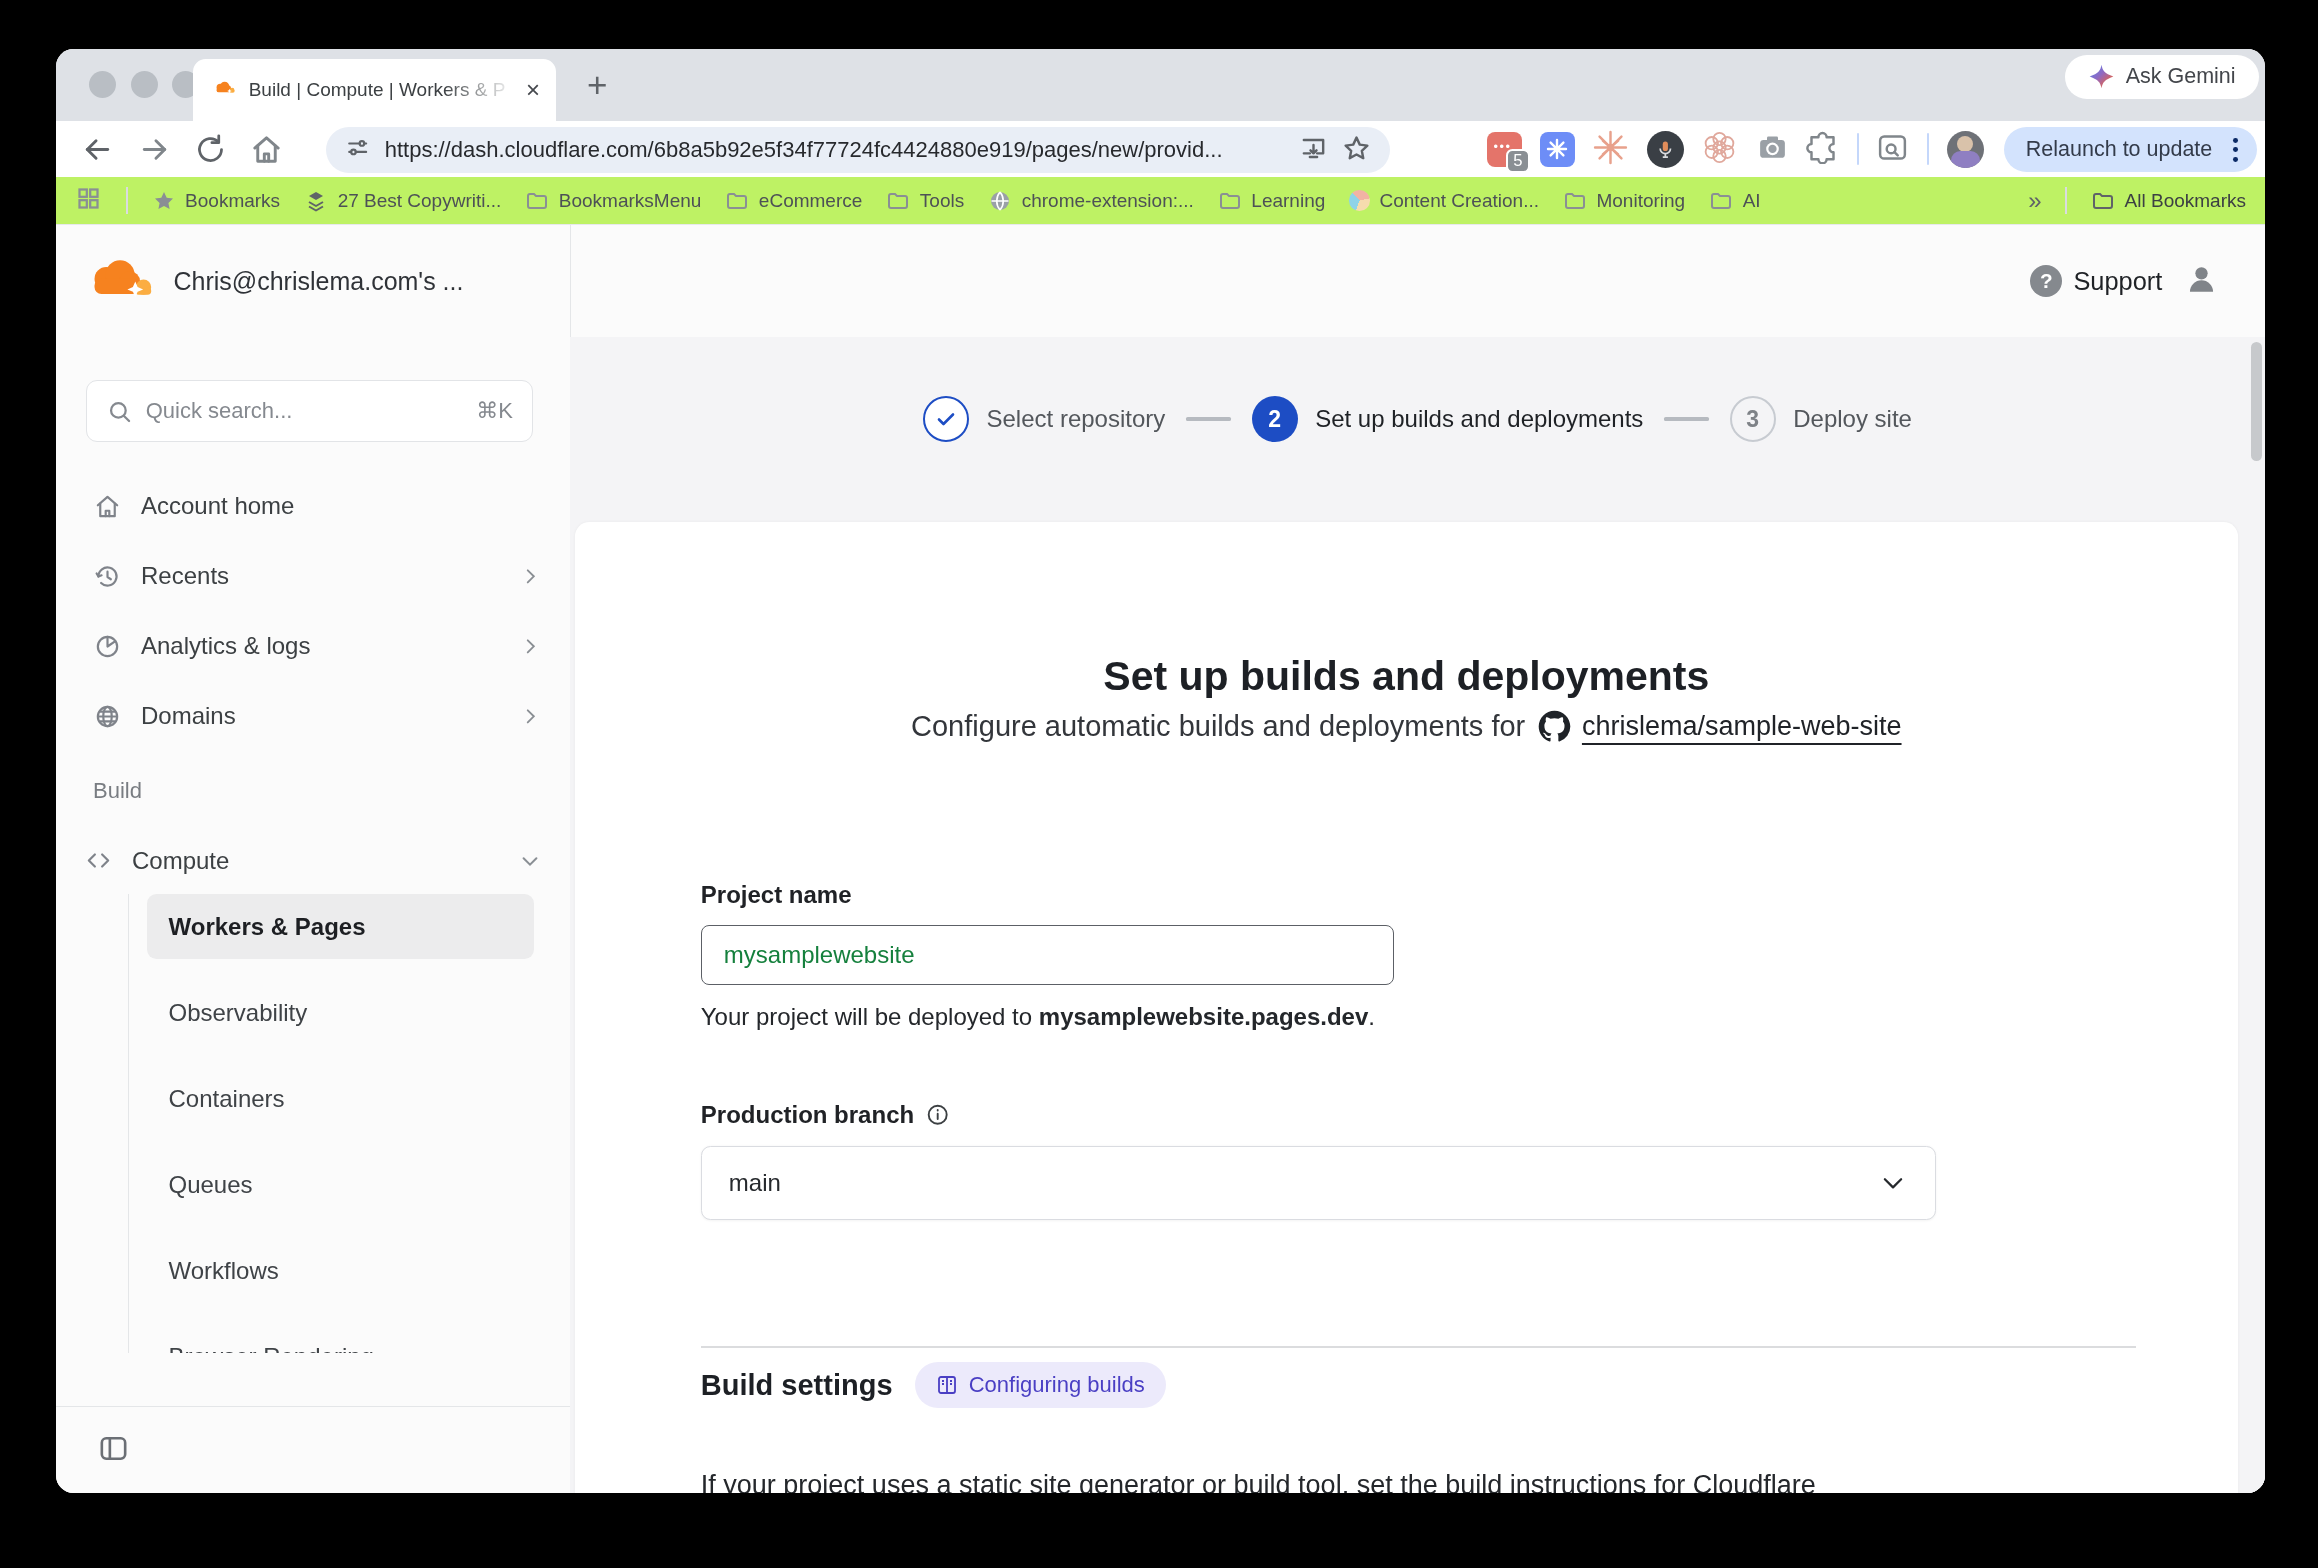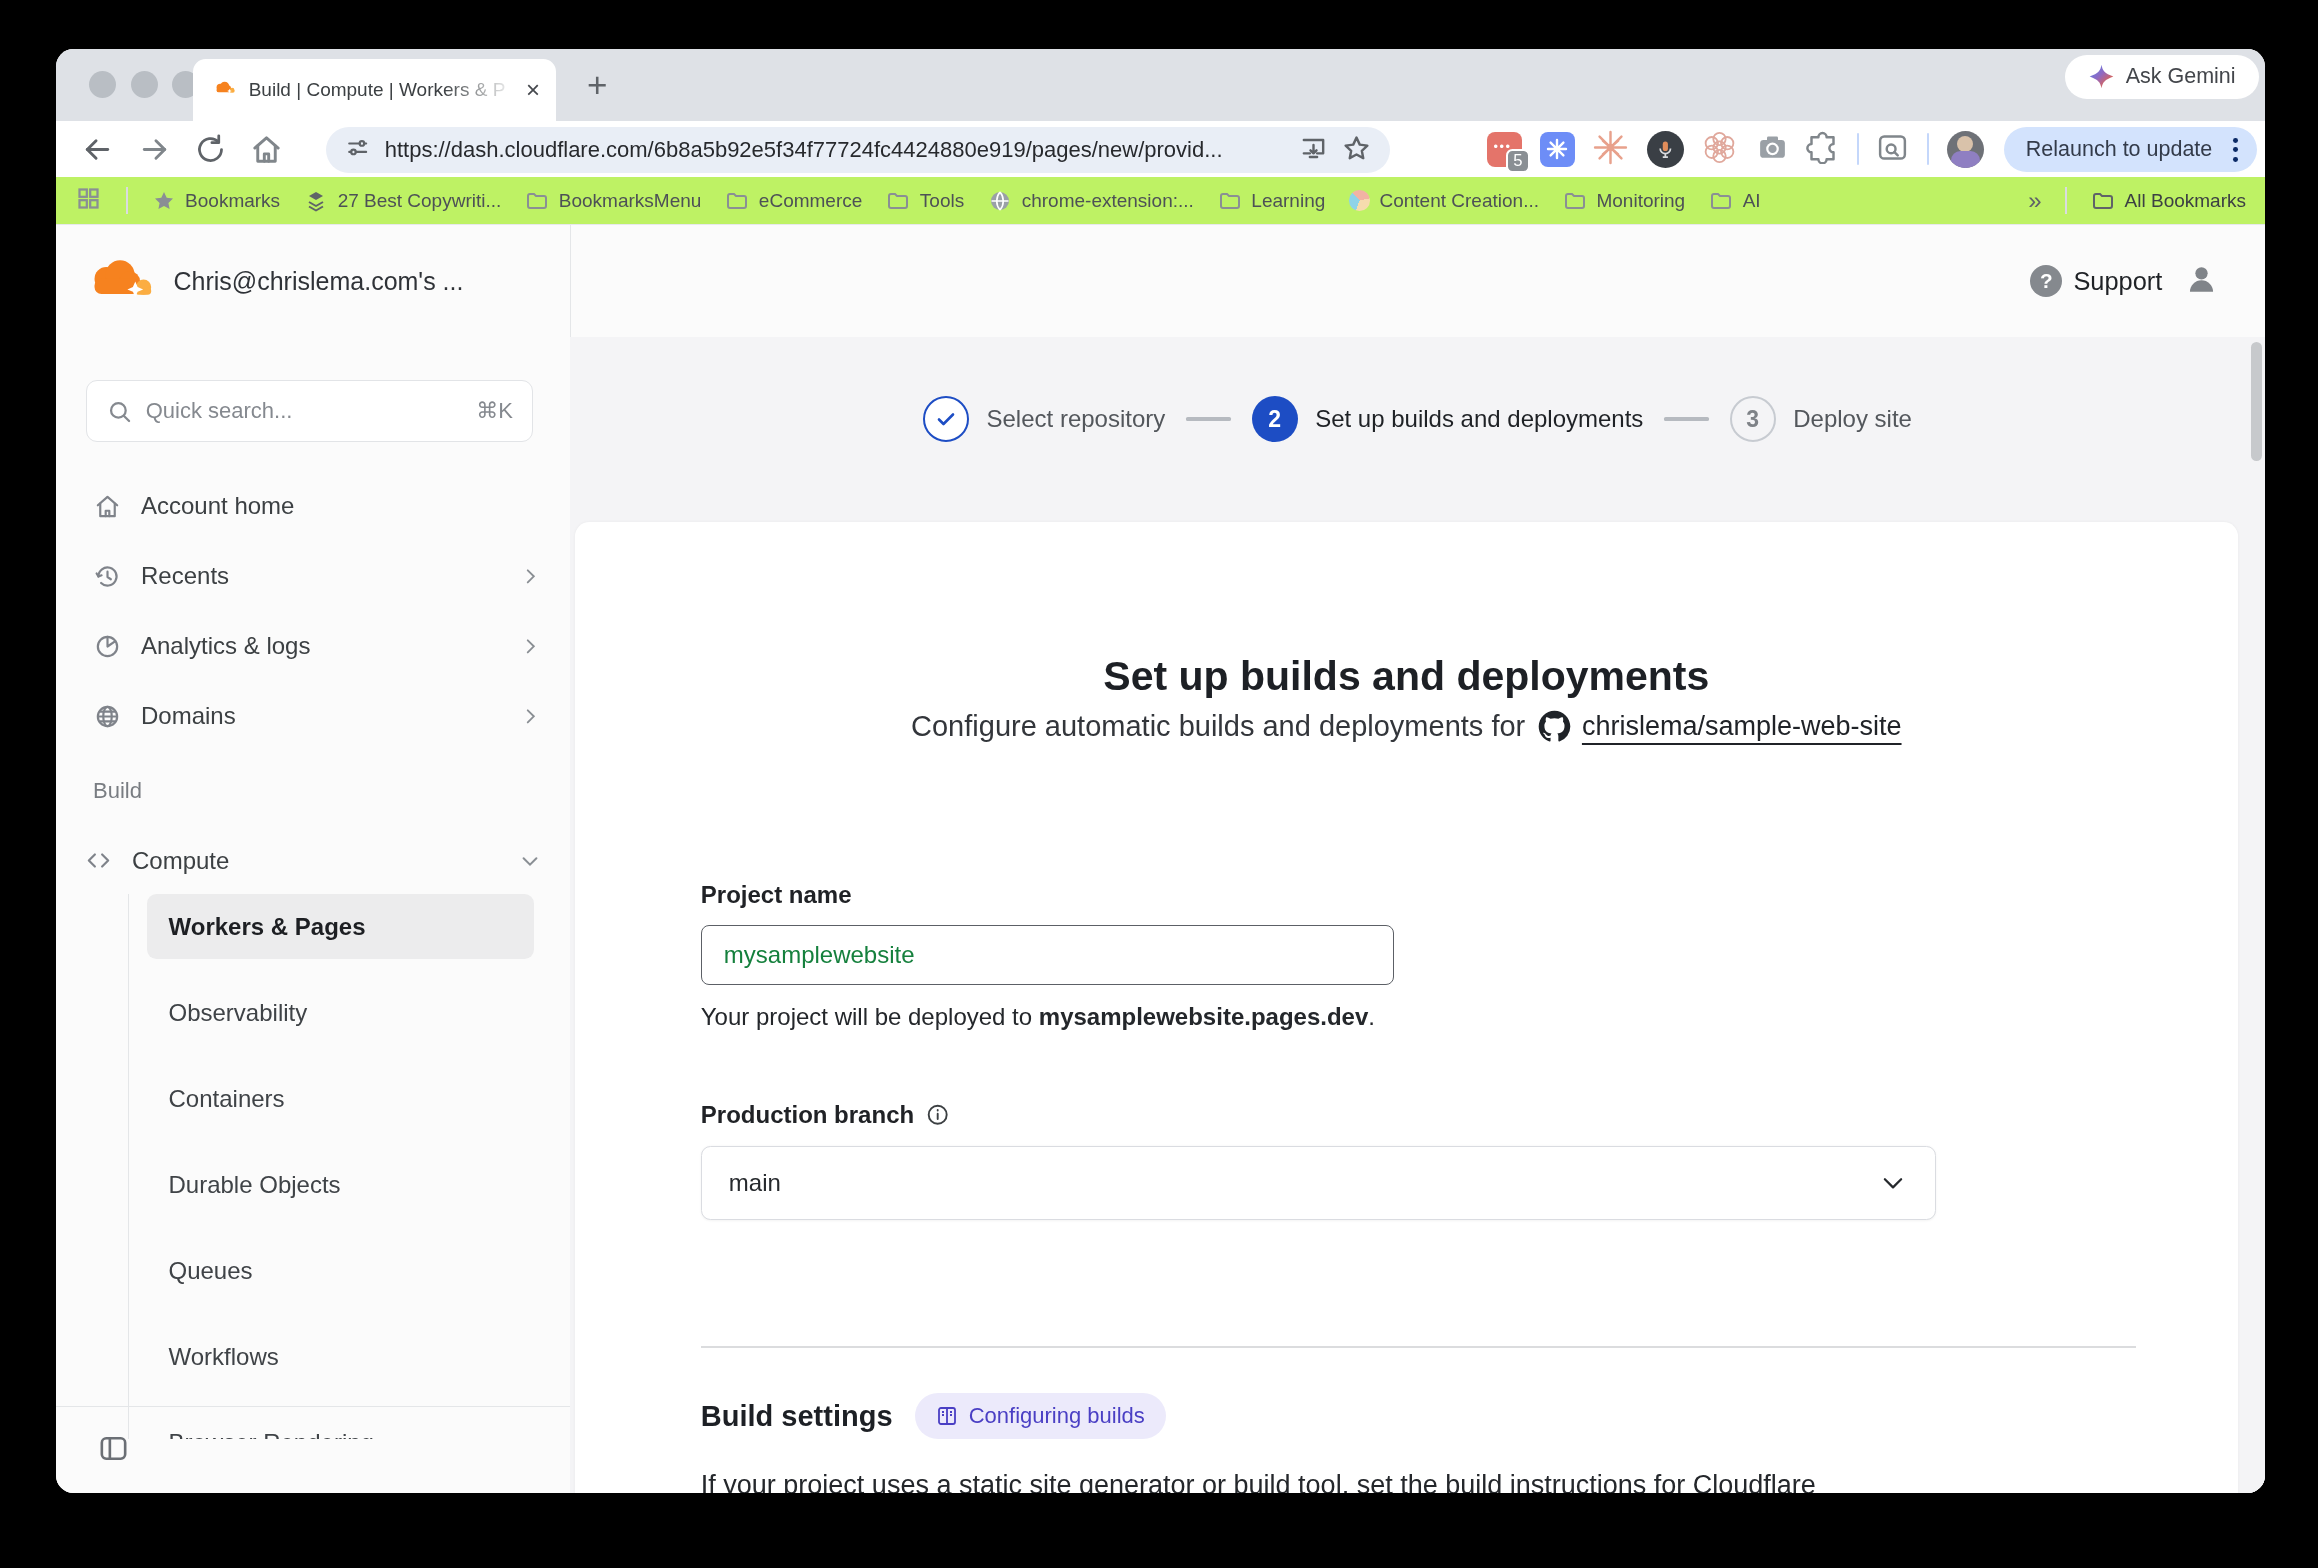--- a/index.html
+++ b/index.html
@@ -111,21 +111,21 @@
   .pname-label { top:359px; }
   .pname-input { position:absolute; left:126px; top:403px; width:693px; height:60px; border:1.6px solid #5c6066;
                  border-radius:8px; font-size:24px; color:#15803d; padding:0 22px; font-family:inherit; outline:none; }
   .helper { position:absolute; left:126px; top:481px; font-size:24px; color:#24272b; }
   .branch-row { position:absolute; left:126px; top:579px; display:flex; align-items:center; gap:11px; }
   .select { position:absolute; left:126px; top:624px; width:1235px; height:74px; background:#fff; border:1.6px solid #dadce1;
             border-radius:9.5px; box-shadow:0 0.8px 2.4px rgba(0,0,0,.05); display:flex; align-items:center;
             padding:0 27px; font-size:24px; color:#26292d; }
   .select .val { flex:1; }
   .hr { position:absolute; left:126px; top:824px; width:1435px; height:1.6px; background:#dbdcde; }
-  .bs-row { position:absolute; left:126px; top:871px; display:flex; align-items:center; gap:22px;justify-content:center; }
+  .bs-row { position:absolute; left:126px; top:840px; display:flex; align-items:center; gap:22px;justify-content:center; }
   .h2 { font-size:29px; font-weight:700; color:#1d2025; }
   .badge { height:46px; padding:0 20.7px; border-radius:24px; background:#eceafb; color:#4a3fc4; font-size:22px;
            display:flex; align-items:center; gap:9.5px; }
   .clipped-p { position:absolute; left:126px; top:948px; font-size:27px; color:#24272b; }
   .scrollthumb { position:absolute; right:3.2px; top:4.8px; width:11px; height:119px; border-radius:5.6px; background:#c7c9cc; }
 </style>
 </head>
 <body>
 
 <div class="window">
@@ -454,23 +454,20 @@
         <div class="subitem active">
             <span>Workers &amp; Pages</span>
           </div>
         <div class="subitem">
             <span>Observability</span>
           </div>
         <div class="subitem">
             <span>Containers</span>
           </div>
         <div class="subitem">
-            <span>Durable Objects</span>
-          </div>
-        <div class="subitem">
             <span>Queues</span>
           </div>
         <div class="subitem">
             <span>Workflows</span>
           </div>
         <div class="clipwrap">
             <div class="subitem">
               <span>Browser Rendering</span>
             </div>
           </div>

